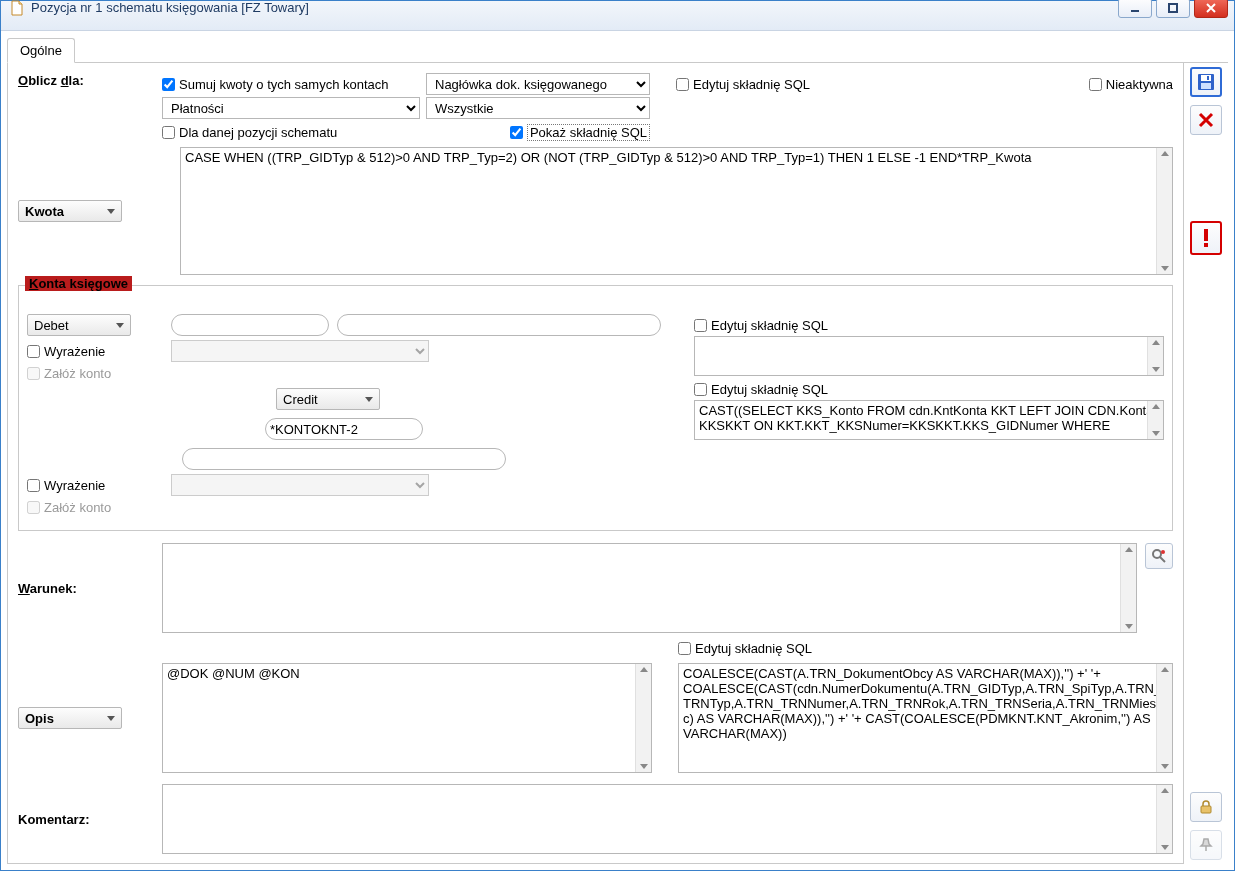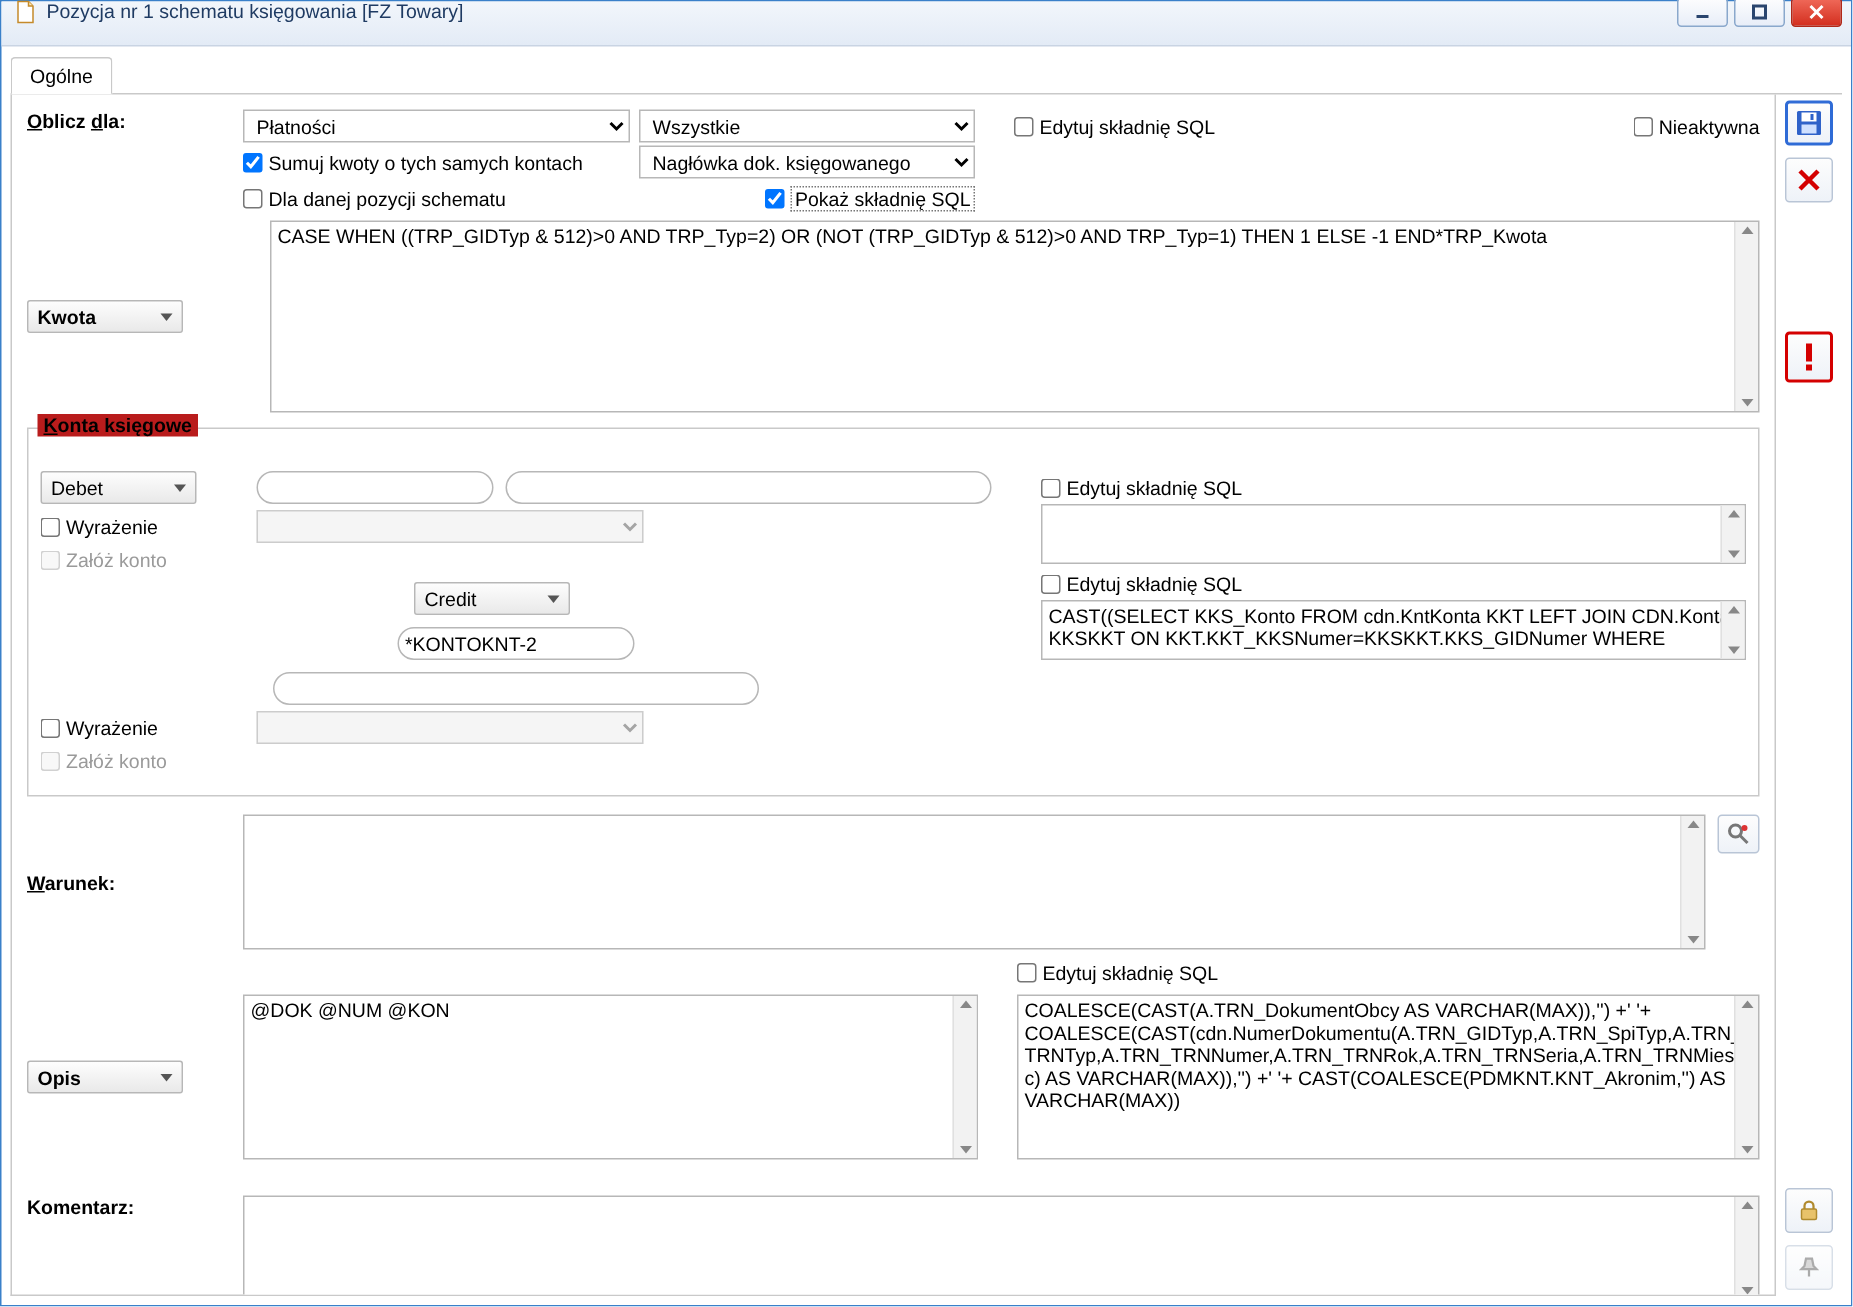--- a/index.html
+++ b/index.html
@@ -200,30 +200,30 @@
     </div>
 
     <div class="content">
       <div class="main">
 
         <div class="row">
           <div class="labelcol bold">
               <span class="field-label"><span style="text-decoration:underline">O</span>blicz <span style="text-decoration:underline">d</span>la:</span>
             </div>
           <div style="display:flex;flex-direction:column;gap:2px;">
-            <div style="display:flex;gap:6px;">
-              <select class="sel"><option>Płatności</option></select>
-              <select class="sel-sm"><option>Wszystkie</option></select>
-            </div>
             <div style="display:flex;gap:6px;align-items:center;">
               <div class="chkline" style="width:258px;">
                 <input type="checkbox" checked="" style="">
                 <span>Sumuj kwoty o tych samych kontach</span>
               </div>
               <select class="sel-sm"><option>Nagłówka dok. księgowanego</option></select>
+            </div>
+            <div style="display:flex;gap:6px;">
+              <select class="sel"><option>Płatności</option></select>
+              <select class="sel-sm"><option>Wszystkie</option></select>
             </div>
             <div style="display:flex;gap:6px;align-items:center;">
               <div class="chkline" style="width:258px;">
                 <input type="checkbox" style="">
                 <span>Dla danej pozycji schematu</span>
               </div>
               <div class="chkline" style="width:224px;justify-content:flex-end;">
                 <input type="checkbox" checked="" style="">
                 <span style="border:1px dotted #777;padding:0 2px;">Pokaż składnię SQL</span>
               </div>
@@ -387,21 +387,21 @@
           </div>
           <div class="ta-wrap" style="flex:1;height:110px;margin-left:18px;">
             <textarea style="width: 100%; height: 100%;">COALESCE(CAST(A.TRN_DokumentObcy AS VARCHAR(MAX)),'') +' '+ COALESCE(CAST(cdn.NumerDokumentu(A.TRN_GIDTyp,A.TRN_SpiTyp,A.TRN_TRNTyp,A.TRN_TRNNumer,A.TRN_TRNRok,A.TRN_TRNSeria,A.TRN_TRNMiesiac) AS VARCHAR(MAX)),'') +' '+ CAST(COALESCE(PDMKNT.KNT_Akronim,'') AS VARCHAR(MAX))</textarea>
             <div class="fake-scroll">
                 <div class="scroll-arrow up"></div>
                 <div class="scroll-arrow down"></div>
               </div>
           </div>
         </div>
 
-        <div class="row" style="margin-top:24px;align-items:flex-start;">
+        <div class="row" style="margin-top:11px;align-items:center;">
           <div class="labelcol bold">
               <span>Komentarz:</span>
             </div>
           <div class="ta-wrap" style="flex:1;height:70px;">
             <textarea style="width: 100%; height: 100%;"></textarea>
             <div class="fake-scroll">
                 <div class="scroll-arrow up"></div>
                 <div class="scroll-arrow down"></div>
               </div>
           </div>

